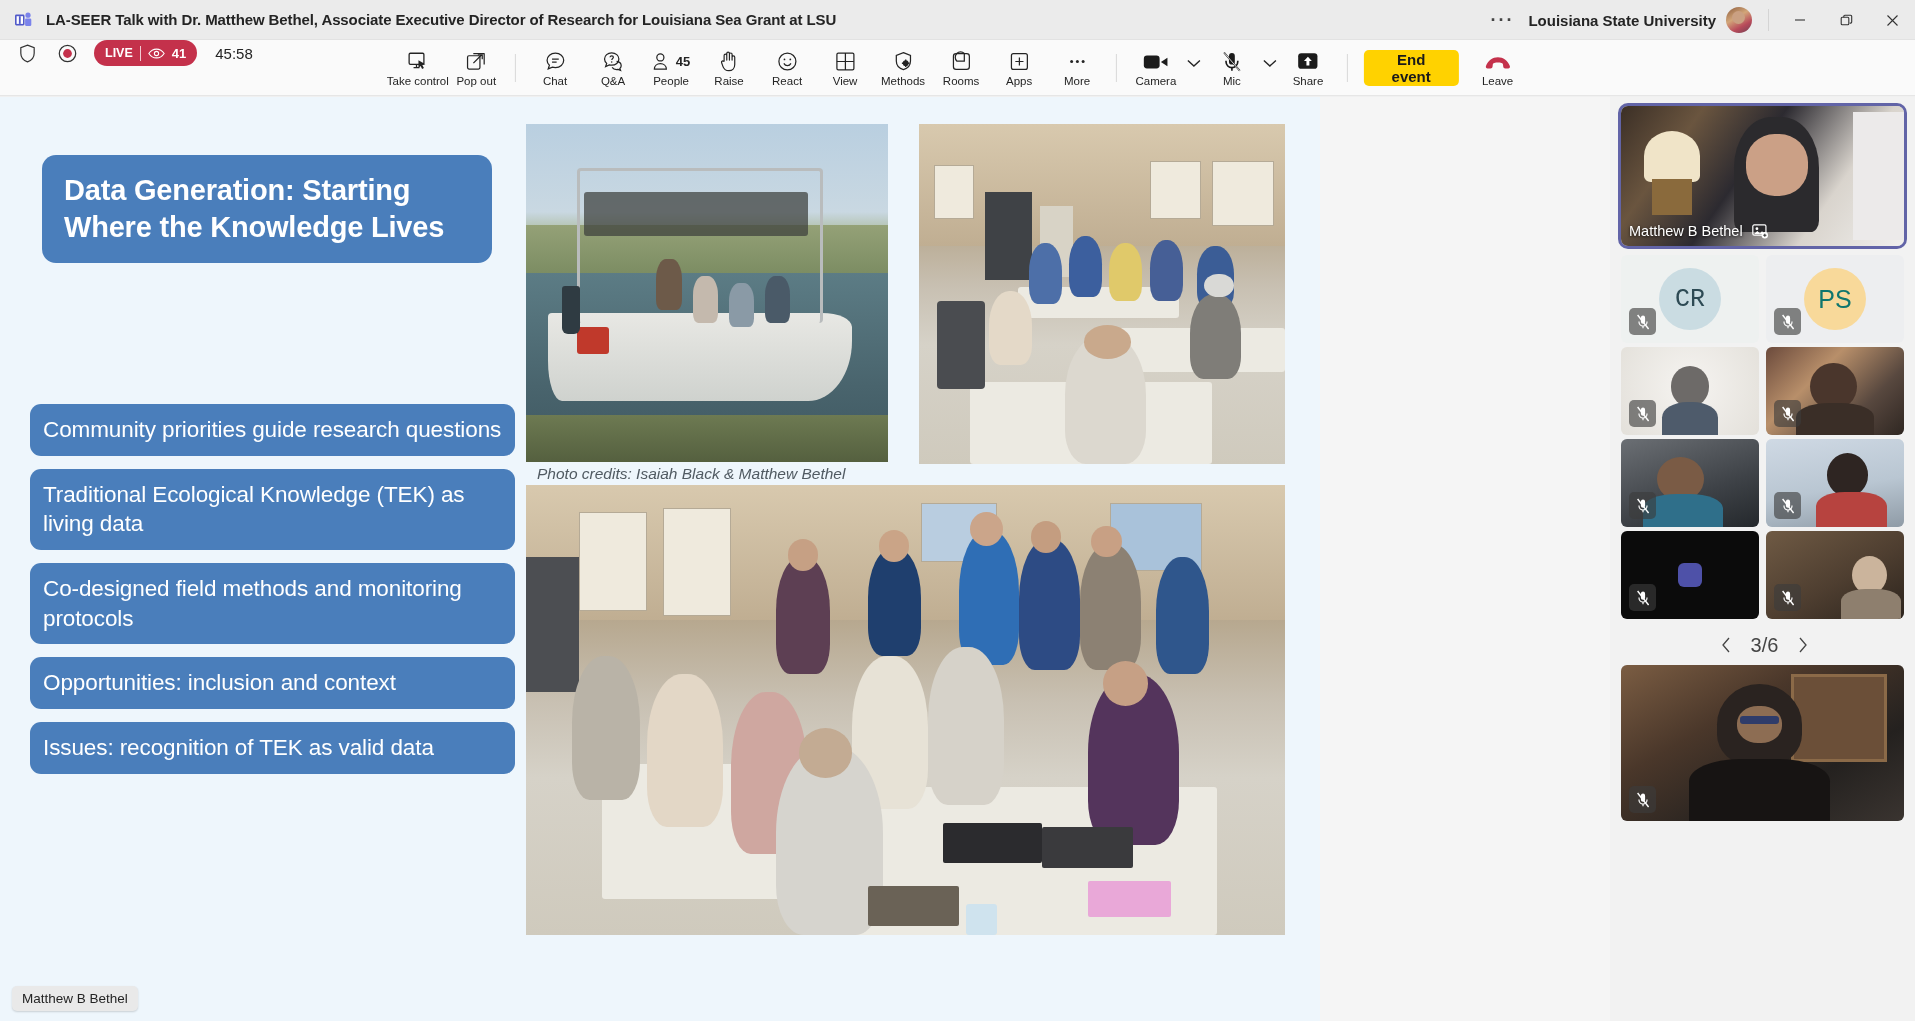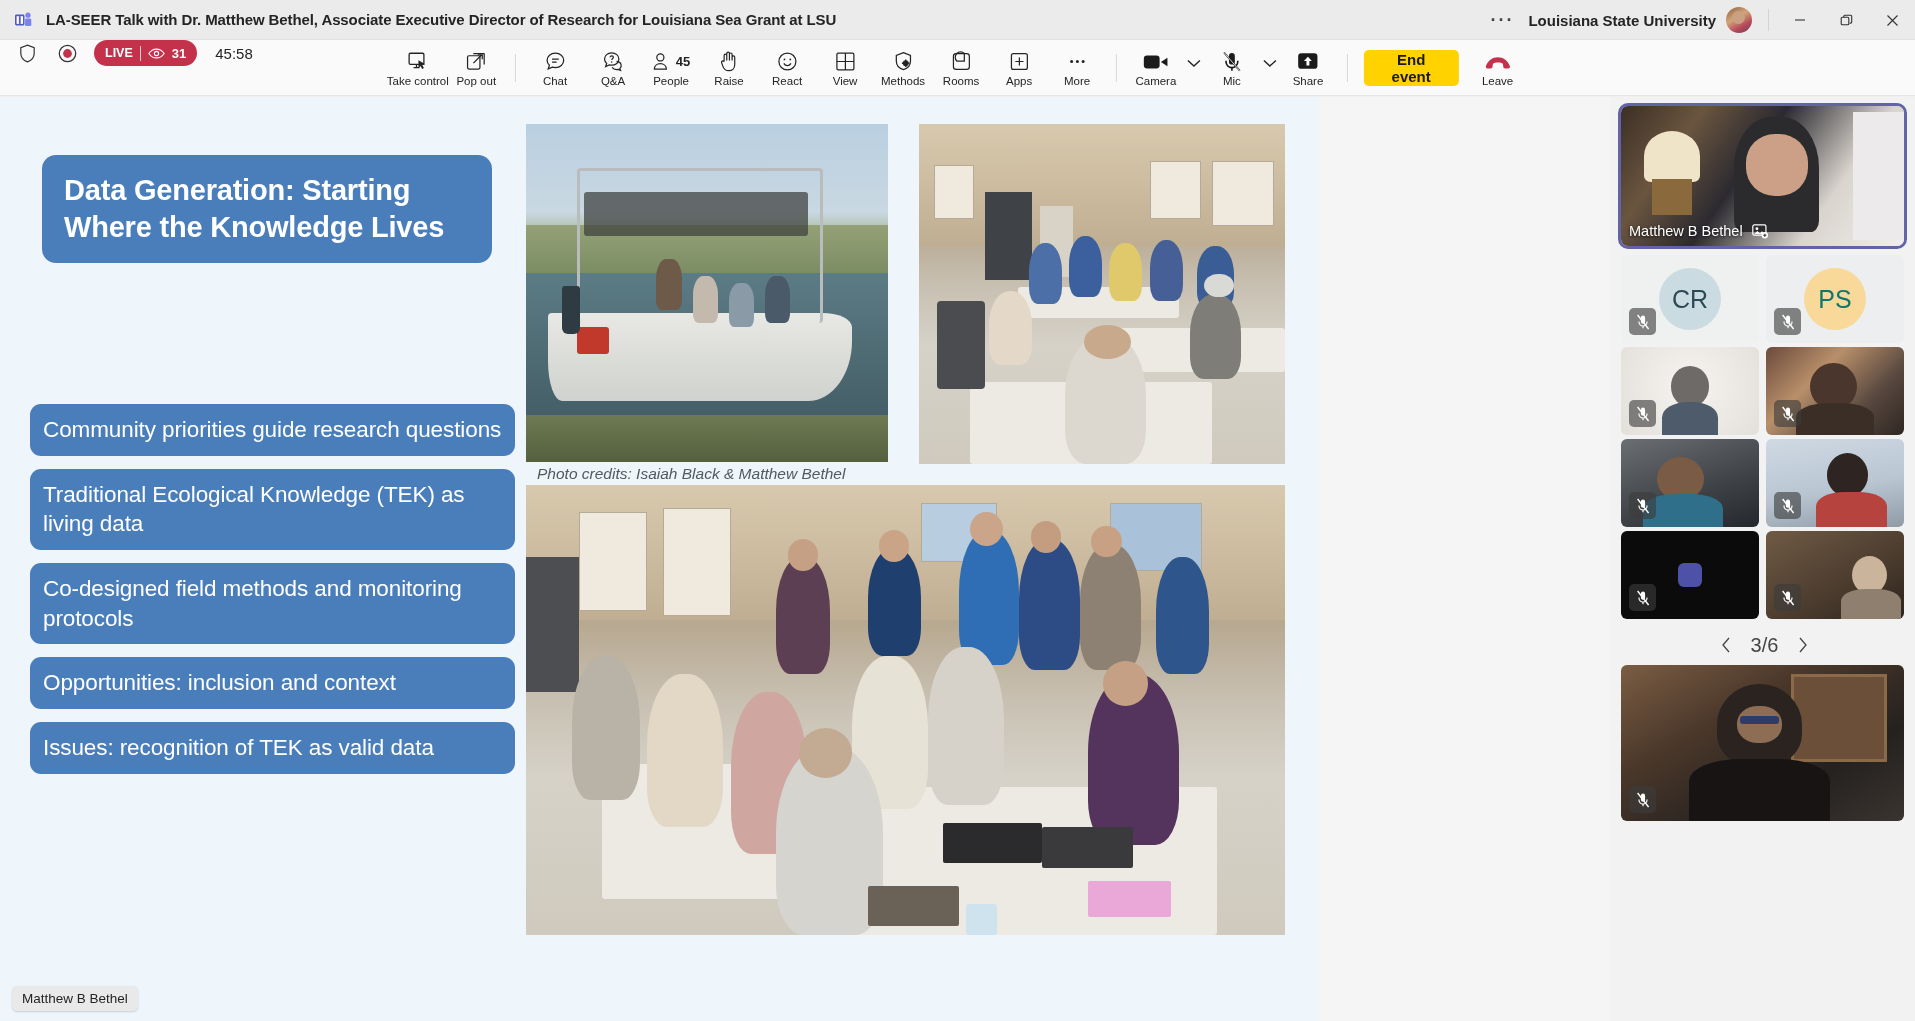--- a/index.html
+++ b/index.html
@@ -187,21 +187,21 @@
     </span>
     <span class="live-badge">
       <span>LIVE</span>
       <span class="divider"></span>
       <span class="eye">
         <svg width="17" height="13" viewBox="0 0 20 14">
             <path d="M1 7s3.4-5.2 9-5.2S19 7 19 7s-3.4 5.2-9 5.2S1 7 1 7z" fill="none" stroke="#fff" stroke-width="1.3"></path>
             <circle cx="10" cy="7" r="2.5" fill="none" stroke="#fff" stroke-width="1.3"></circle>
           </svg>
       </span>
-      <span class="cnt">31</span>
+      <span class="cnt">41</span>
     </span>
     <span class="timer">45:58</span>
   </div>
 
   <div class="tl-center">
 
     <div class="tbtn">
       <span class="ic">
         <svg width="24" height="24" viewBox="0 0 26 26">
           <rect x="3.5" y="3.5" width="16" height="12" rx="1.4" fill="none" stroke="#242424" stroke-width="1.4"></rect>
@@ -515,21 +515,21 @@
             <rect x="0.8" y="1" width="14" height="11" rx="1.5" fill="none" stroke="#fff" stroke-width="1.3"></rect>
             <circle cx="5.2" cy="5" r="1.5" fill="#fff"></circle>
             <path d="M2 11l3.6-3.6L8.4 10l2.2-2.4L14 11z" fill="#fff"></path>
             <circle cx="13.6" cy="12" r="3.4" fill="#fff"></circle>
             <path d="M13.6 10.3v3.4M11.9 12h3.4" stroke="#3a3a3a" stroke-width="1.2"></path>
           </svg>
         </span>
       </div>
     </div>
 
-    <div class="tile" style="left:11px;top:158px;width:138px;height:88px;background:#eef1f0;">
+    <div class="tile" style="left:11px;top:158px;width:138px;height:88px;background:#eef1f0;font-family:Liberation Mono, monospace;">
       <div class="av" style="background:#cadce2;color:#2d4a54;">CR</div>
       <span class="mute">
         <svg width="14" height="16" viewBox="0 0 14 16">
             <path d="M7 1.6a2.1 2.1 0 0 1 2.1 2.1v4a2.1 2.1 0 0 1-4.2 0v-4A2.1 2.1 0 0 1 7 1.6z" fill="#fff"></path>
             <path d="M3 7.4v.6a4 4 0 0 0 8 0v-.6" fill="none" stroke="#fff" stroke-width="1.2"></path>
             <path d="M7 12v2.2" stroke="#fff" stroke-width="1.2"></path>
             <path d="M1.6 1l11 14" stroke="#fff" stroke-width="1.4"></path>
           </svg>
       </span>
     </div>

